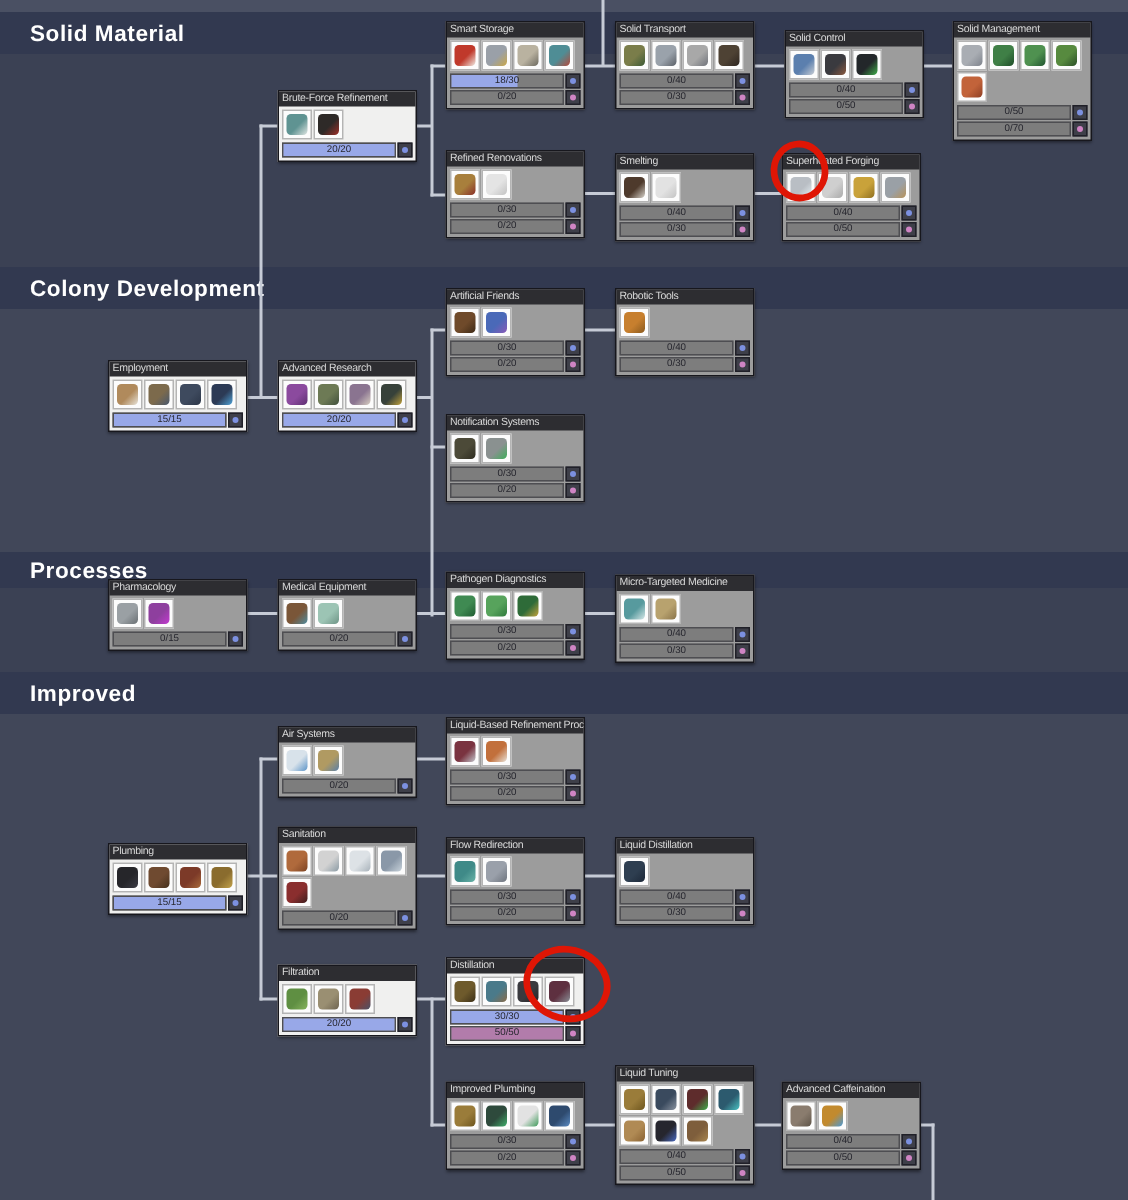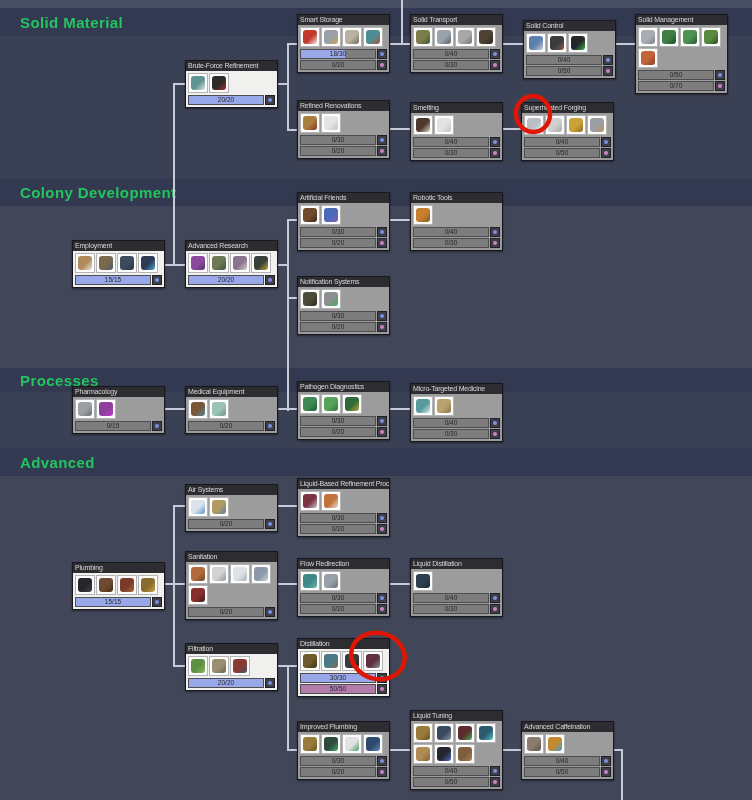--- a/index.html
+++ b/index.html
@@ -1,21 +1,21 @@
 <!DOCTYPE html>
 <html><head>
 <meta charset="utf-8">
 <style>
   html,body{margin:0;padding:0;}
   body{font-family:"Liberation Sans","DejaVu Sans",sans-serif;}
   #stage{position:relative;width:752px;height:800px;overflow:hidden;background:#3c4255;}
   #top-strip{position:absolute;left:0;top:0;width:752px;height:8px;background:#4a5063;z-index:0;}
   .section-strip{position:absolute;left:0;width:752px;background:#323950;z-index:0;}
   .section-content{position:absolute;left:0;width:752px;z-index:0;}
-  .section-label{position:absolute;left:20px;color:#22c55e;font-weight:bold;font-size:15px;letter-spacing:.4px;z-index:1;white-space:nowrap;}
+  .section-label{position:absolute;left:20px;color:#ffffff;font-weight:bold;font-size:15px;letter-spacing:.4px;z-index:1;white-space:nowrap;}
   .cline{position:absolute;background:#c6cbd6;z-index:1;}
   .node{position:absolute;width:93px;background:#9c9c9c;border:1px solid #17171d;z-index:2;box-shadow:0 1px 2px rgba(0,0,0,.45);box-sizing:border-box;}
   .node.done{background:#f0f0ef;}
   .ntitle{height:10px;background:#2d2d31;color:#d8d8d8;font-size:7px;line-height:10px;padding:0 2px;white-space:nowrap;overflow:hidden;letter-spacing:-.2px;}
   .nicons{display:flex;flex-wrap:wrap;gap:1px;padding:2px 2px 1px 2px;}
   .tile{width:20px;height:20px;background:#fcfcfc;border:1px solid #b4b4b4;box-sizing:border-box;display:flex;align-items:center;justify-content:center;}
   .blob{width:14px;height:14px;border-radius:3px;}
   .nbars{padding:0 2px 2px 2px;}
   .brow{display:flex;align-items:center;gap:1px;margin-top:1px;}
   .bar{flex:1;height:8px;background:#7d7d7d;border:1px solid #4e4e52;position:relative;box-sizing:content-box;}
@@ -35,21 +35,21 @@
       <div class="section-content" style="top: 36px; height: 142px; background: rgb(59, 65, 84);"></div>
       <div class="section-label" style="top: 14px;">Solid Material</div>
       <div class="section-strip" style="top: 178px; height: 28px;"></div>
       <div class="section-content" style="top: 206px; height: 162px; background: rgb(65, 71, 89);"></div>
       <div class="section-label" style="top: 184px;">Colony Development</div>
       <div class="section-strip" style="top: 368px; height: 24px;"></div>
       <div class="section-content" style="top: 392px; height: 56px; background: rgb(59, 65, 84);"></div>
       <div class="section-label" style="top: 372px;">Processes</div>
       <div class="section-strip" style="top: 448px; height: 28px;"></div>
       <div class="section-content" style="top: 476px; height: 324px; background: rgb(65, 71, 89);"></div>
-      <div class="section-label" style="top: 454px;">Advanced</div>
+      <div class="section-label" style="top: 454px;">Improved</div>
     </div>
   <div id="lines-layer">
       <div class="cline" style="left: 401px; top: 0px; width: 2px; height: 44px;"></div>
       <div class="cline" style="left: 390px; top: 43px; width: 20px; height: 2px;"></div>
       <div class="cline" style="left: 503px; top: 43px; width: 20px; height: 2px;"></div>
       <div class="cline" style="left: 616px; top: 43px; width: 19px; height: 2px;"></div>
       <div class="cline" style="left: 278px; top: 83px; width: 10px; height: 2px;"></div>
       <div class="cline" style="left: 287px; top: 43px; width: 2px; height: 88px;"></div>
       <div class="cline" style="left: 287px; top: 43px; width: 10px; height: 2px;"></div>
       <div class="cline" style="left: 287px; top: 129px; width: 10px; height: 2px;"></div>

